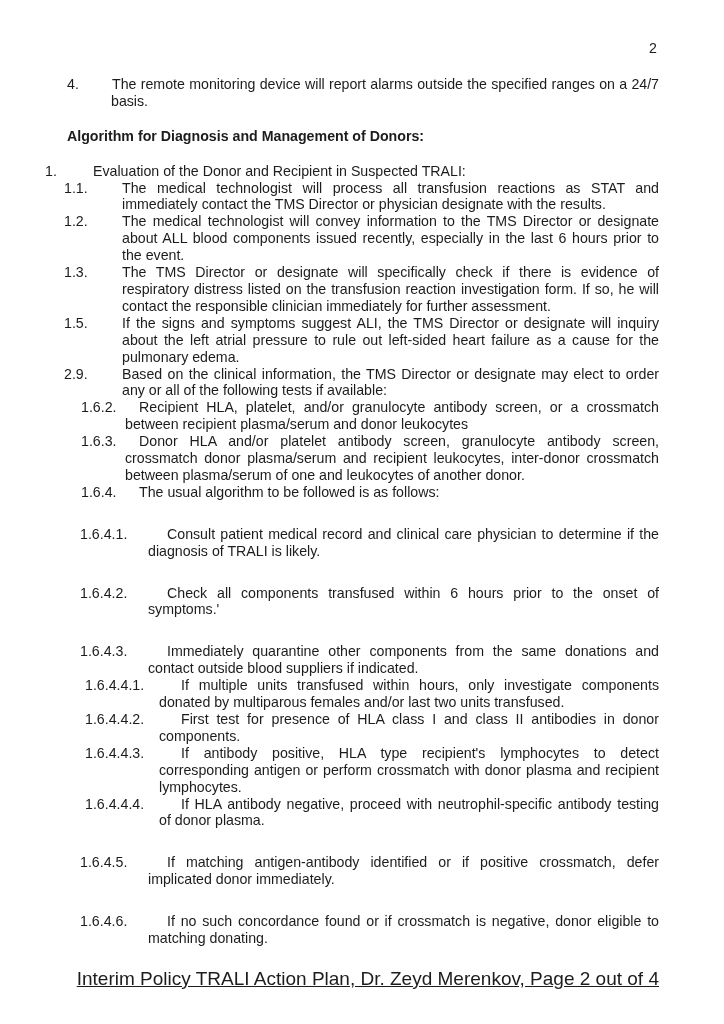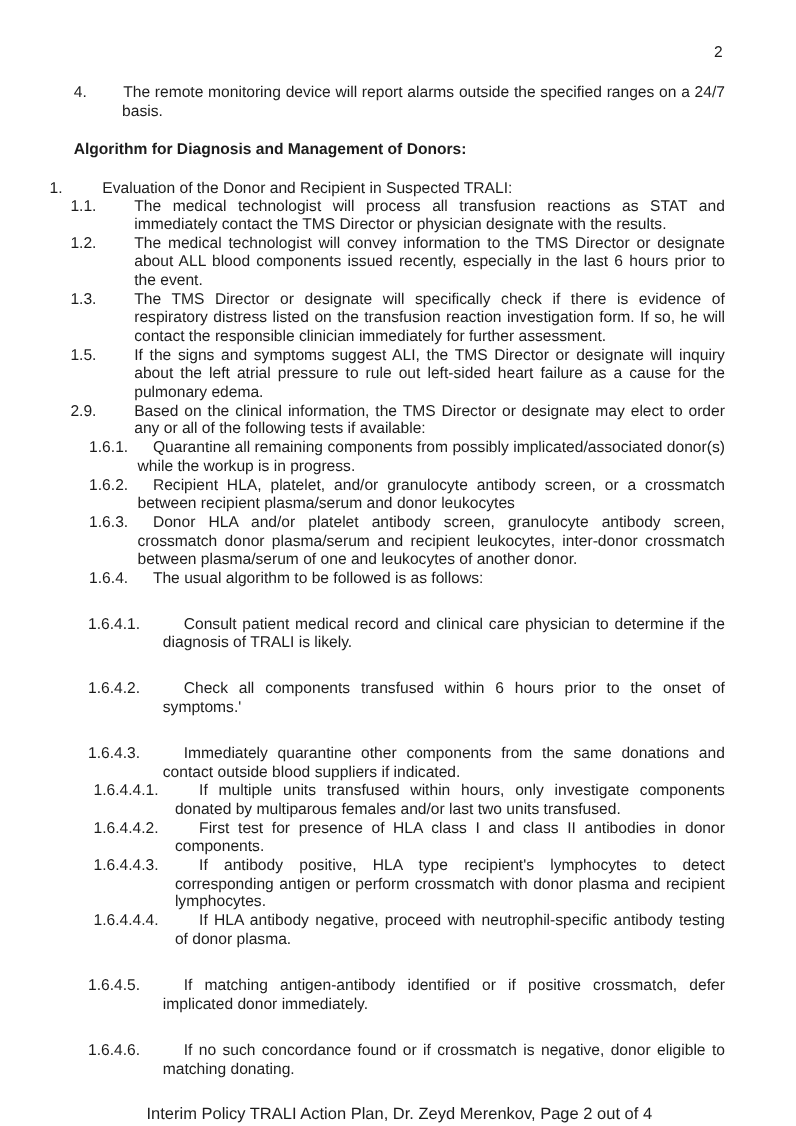--- a/index.html
+++ b/index.html
@@ -52,22 +52,23 @@
   .l1 { padding-left: 55px; text-indent: -29px; }
   .l1 .num { width: 29px; }
   .l2 { padding-left: 58px; text-indent: -22px; }
   .l2 .num { width: 36px; }
   .l3 { padding-left: 81px; text-indent: -34px; margin-top: 25px; }
   .l3 .num { width: 53px; }
   .l4 { padding-left: 92px; text-indent: -37px; }
   .l4 .num { width: 59px; }
   .footer {
     margin-top: 24px;
-    text-align: center;
-    font-size: 15px;
+    text-align: right;
+    font-size: 19px;
+    text-decoration: underline;
   }
 </style>
 </head>
 <body>
 
 <div class="page">
 
   <div class="page-number">2</div>
 
   <div class="li intro"><span class="num">4.</span><span>The remote monitoring device will report alarms outside the specified ranges on a 24/7 basis.</span></div>
@@ -75,21 +76,20 @@
   <h2 class="heading">Algorithm for Diagnosis and Management of Donors:</h2>
 
   <div class="li sec"><span class="num">1.</span><span>Evaluation of the Donor and Recipient in Suspected TRALI:</span></div>
 
   <div>
     <div class="li l1"><span class="num">1.1.</span><span>The medical technologist will process all transfusion reactions as STAT and immediately contact the TMS Director or physician designate with the results.</span></div>
     <div class="li l1"><span class="num">1.2.</span><span>The medical technologist will convey information to the TMS Director or designate about ALL blood components issued recently, especially in the last 6 hours prior to the event.</span></div>
     <div class="li l1"><span class="num">1.3.</span><span>The TMS Director or designate will specifically check if there is evidence of respiratory distress listed on the transfusion reaction investigation form. If so, he will contact the responsible clinician immediately for further assessment.</span></div>
     <div class="li l1"><span class="num">1.5.</span><span>If the signs and symptoms suggest ALI, the TMS Director or designate will inquiry about the left atrial pressure to rule out left-sided heart failure as a cause for the pulmonary edema.</span></div>
     <div class="li l1"><span class="num">2.9.</span><span>Based on the clinical information, the TMS Director or designate may elect to order any or all of the following tests if available:</span></div>
-    <div class="li l2"><span class="num">1.6.1.</span><span>Quarantine all remaining components from possibly implicated/associated donor(s) while the workup is in progress.</span></div>
     <div class="li l2"><span class="num">1.6.2.</span><span>Recipient HLA, platelet, and/or granulocyte antibody screen, or a crossmatch between recipient plasma/serum and donor leukocytes</span></div>
     <div class="li l2"><span class="num">1.6.3.</span><span>Donor HLA and/or platelet antibody screen, granulocyte antibody screen, crossmatch donor plasma/serum and recipient leukocytes, inter-donor crossmatch between plasma/serum of one and leukocytes of another donor.</span></div>
     <div class="li l2"><span class="num">1.6.4.</span><span>The usual algorithm to be followed is as follows:</span></div>
     <div class="li l3"><span class="num">1.6.4.1.</span><span>Consult patient medical record and clinical care physician to determine if the diagnosis of TRALI is likely.</span></div>
     <div class="li l3"><span class="num">1.6.4.2.</span><span>Check all components transfused within 6 hours prior to the onset of symptoms.'</span></div>
     <div class="li l3"><span class="num">1.6.4.3.</span><span>Immediately quarantine other components from the same donations and contact outside blood suppliers if indicated.</span></div>
     <div class="li l4"><span class="num">1.6.4.4.1.</span><span>If multiple units transfused within hours, only investigate components donated by multiparous females and/or last two units transfused.</span></div>
     <div class="li l4"><span class="num">1.6.4.4.2.</span><span>First test for presence of HLA class I and class II antibodies in donor components.</span></div>
     <div class="li l4"><span class="num">1.6.4.4.3.</span><span>If antibody positive, HLA type recipient's lymphocytes to detect corresponding antigen or perform crossmatch with donor plasma and recipient lymphocytes.</span></div>
     <div class="li l4"><span class="num">1.6.4.4.4.</span><span>If HLA antibody negative, proceed with neutrophil-specific antibody testing of donor plasma.</span></div>

